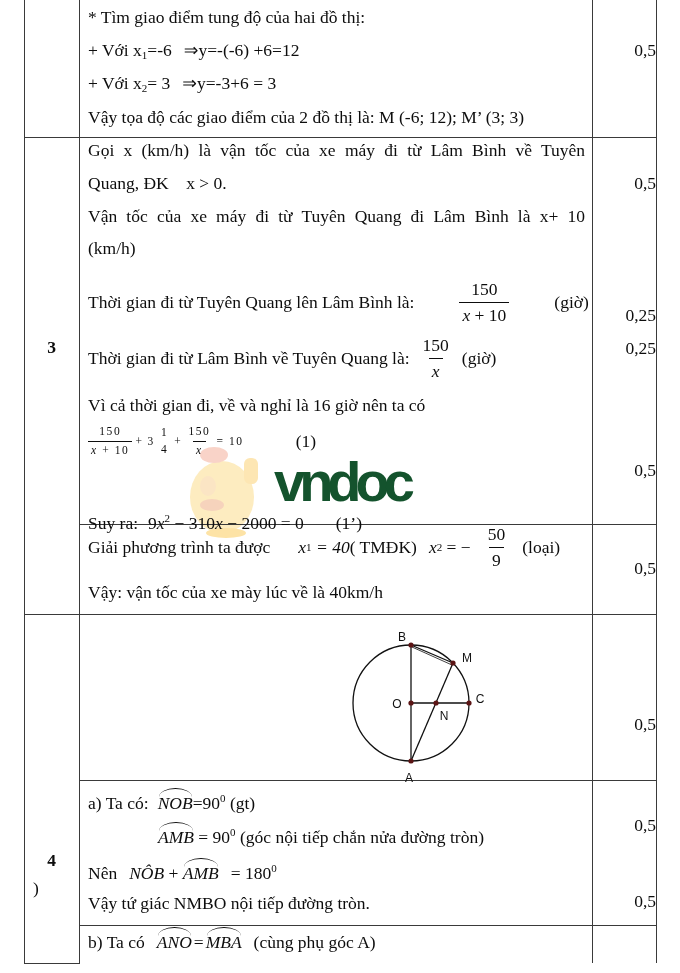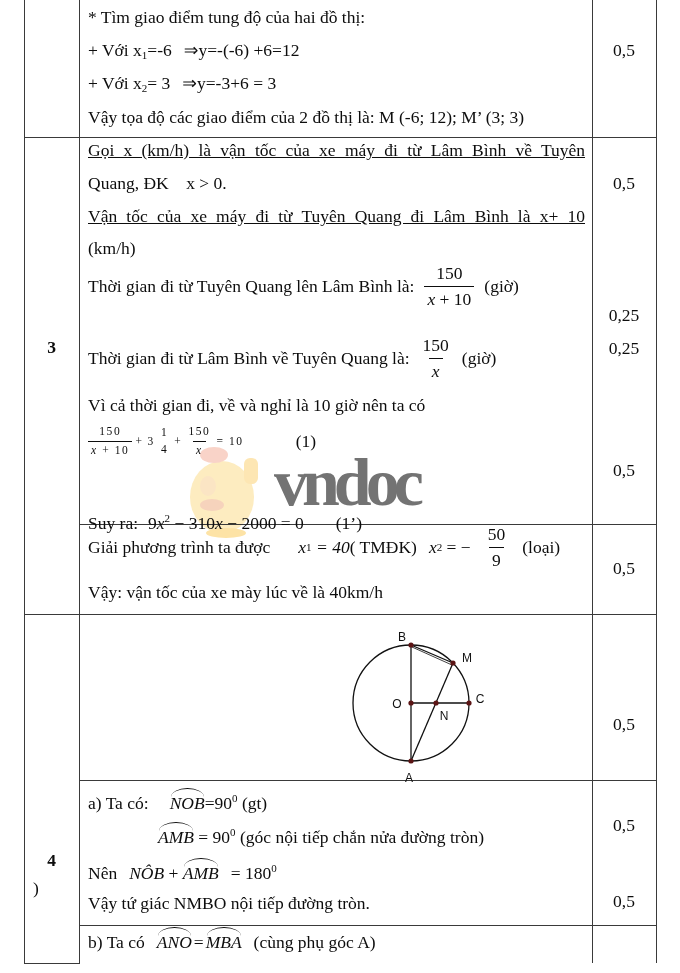--- a/index.html
+++ b/index.html
@@ -3,44 +3,44 @@
 <meta charset="utf-8">
 <style>
   html, body { margin:0; padding:0; }
   body {
     width:680px; height:973px; background:#ffffff; position:relative; overflow:hidden;
     font-family:"Liberation Serif", serif; color:#0d0d0d;
   }
   .vl { position:absolute; width:1px; background:#3a3a3a; z-index:2; }
   .hl { position:absolute; height:1px; background:#3a3a3a; z-index:2; }
   .ln { position:absolute; left:88px; font-size:17.5px; line-height:22px; white-space:nowrap; z-index:3; }
-  .just { width:497px; text-align:justify; text-align-last:justify; white-space:normal;text-decoration:underline; }
+  .just { width:497px; text-align:justify; text-align-last:justify; white-space:normal; }
   .flexln { display:flex; align-items:center; }
-  .score { position:absolute; left:592px; width:64px; text-align:center; font-size:17.5px; line-height:22px; z-index:3; }
+  .score { position:absolute; left:592px; width:64px; text-align:right; font-size:17.5px; line-height:22px; z-index:3; }
   .qnum { position:absolute; left:24px; width:55px; text-align:center; font-size:17.5px; font-weight:bold; line-height:22px; z-index:3; }
   .it { font-style:italic; }
   .sub { font-size:11px; vertical-align:-3px; }
   .sup { font-size:11px; vertical-align:7px; }
   .frac { display:inline-flex; flex-direction:column; align-items:center; margin:0 6px; line-height:1.15; }
   .frac .num { padding:0 3px 2px 3px; }
   .frac .den { padding:2px 3px 0 3px; border-top:1px solid #0d0d0d; }
   .small-eq { font-size:11.5px; letter-spacing:1.6px; display:flex; align-items:center; }
   .small-eq .frac { margin:0 3px; }
   .wh { position:relative; display:inline-block; font-style:italic; }
   .wh::before {
     content:""; position:absolute; left:1px; right:1px; top:-4px; height:8px;
     border-top:1px solid #0d0d0d; border-radius:50% 50% 0 0 / 100% 100% 0 0;
   }
   .gap6 { display:inline-block; width:6px; }
   .gap12 { display:inline-block; width:12px; }
   .gap28 { display:inline-block; width:28px; }
   .watermark { position:absolute; z-index:1; pointer-events:none; }
   .wm-text {
-    position:absolute; left:274px; top:432px; font-family:Liberation Serif, serif; font-weight:bold;
-    font-size:68px; letter-spacing:-6px; color:#737373; z-index:1; line-height:100px;
+    position:absolute; left:274px; top:432px; font-family:Liberation Sans, sans-serif; font-weight:bold;
+    font-size:56px; letter-spacing:-6px; color:#14532d; z-index:1; line-height:100px;
   }
   .diagram { position:absolute; left:0; top:0; z-index:3; }
   .diagram text { font-family:"Liberation Sans", sans-serif; font-size:12px; fill:#111; }
 </style>
 </head>
 <body>
 
 <div class="vl" style="left:24px;top:0;height:963px;"></div>
 <div class="vl" style="left:79px;top:0;height:963px;"></div>
 <div class="vl" style="left:592px;top:0;height:963px;"></div>
@@ -73,39 +73,39 @@
 <div class="ln" style="top:106px;">Vậy tọa độ các giao điểm của 2 đồ thị là: M (-6; 12); M’ (3; 3)</div>
 <div class="score" style="top:39px;">0,5</div>
 
 <div class="qnum" style="top:336px;">3</div>
 
 <div class="ln just" style="top:139px;">Gọi x (km/h) là vận tốc của xe máy đi từ Lâm Bình về Tuyên</div>
 <div class="ln" style="top:172px;white-space:pre;">Quang, ĐK    x &gt; 0.</div>
 <div class="ln just" style="top:205px;">Vận tốc của xe máy đi từ Tuyên Quang đi Lâm Bình là x+ 10</div>
 <div class="ln" style="top:237px;">(km/h)</div>
 
-<div class="ln flexln" style="top:264px;height:44px;">
+<div class="ln flexln" style="top:280px;height:44px;gap:35px;">
   <span>Thời gian đi từ Tuyên Quang lên Lâm Bình là:</span>
   <span class="frac" style="margin-left:10px;">
     <span class="num">150</span>
     <span class="den"><span class="it">x</span><span> + 10</span></span>
   </span>
   <span style="margin-left:4px;">(giờ)</span>
 </div>
 
 <div class="ln flexln" style="top:336px;height:44px;">
   <span>Thời gian đi từ Lâm Bình về Tuyên Quang là:</span>
   <span class="frac" style="margin-left:10px;">
     <span class="num">150</span>
     <span class="den it">x</span>
   </span>
   <span style="margin-left:4px;">(giờ)</span>
 </div>
 
-<div class="ln" style="top:394px;">Vì cả thời gian đi, về và nghỉ là 10 giờ nên ta có</div>
+<div class="ln" style="top:394px;">Vì cả thời gian đi, về và nghỉ là 16 giờ nên ta có</div>
 
 <div class="ln flexln" style="top:426px;height:30px;">
   <span class="small-eq">
     <span class="frac" style="margin-left:0;">
       <span class="num">150</span>
       <span class="den"><span class="it">x</span><span> + 10</span></span>
     </span>
     <span>+</span>
     <span style="margin-left:4px;">3</span>
     <span class="frac">
@@ -173,21 +173,21 @@
   <text x="402" y="641" text-anchor="middle">B</text>
   <text x="467" y="662" text-anchor="middle">M</text>
   <text x="397" y="708" text-anchor="middle">O</text>
   <text x="480" y="703" text-anchor="middle">C</text>
   <text x="444" y="720" text-anchor="middle">N</text>
   <text x="409" y="782" text-anchor="middle">A</text>
 </svg>
 <div class="score" style="top:713px;">0,5</div>
 
 <div class="ln" style="top:787px;">
-  <span>a) Ta có:</span><span class="wh" style="margin-left:21px;">NOB</span><span>=90</span><span class="sup">0</span><span style="white-space:pre;"> (gt)</span>
+  <span>a) Ta có:</span><span class="wh" style="margin-left:9px;">NOB</span><span>=90</span><span class="sup">0</span><span style="white-space:pre;"> (gt)</span>
 </div>
 <div class="ln" style="top:821px;left:158px;">
   <span class="wh">AMB</span><span style="white-space:pre;"> = 90</span><span class="sup">0</span><span style="white-space:pre;"> (góc nội tiếp chắn nửa đường tròn)</span>
 </div>
 <div class="ln" style="top:857px;">
   <span>Nên</span><span class="gap12"></span><span class="it">NÔB</span><span style="white-space:pre;"> + </span><span class="wh">AMB</span><span class="gap12"></span><span>= 180</span><span class="sup">0</span>
 </div>
 <div class="ln" style="top:892px;">Vậy tứ giác NMBO nội tiếp đường tròn.</div>
 <div class="score" style="top:814px;">0,5</div>
 <div class="score" style="top:890px;">0,5</div>

